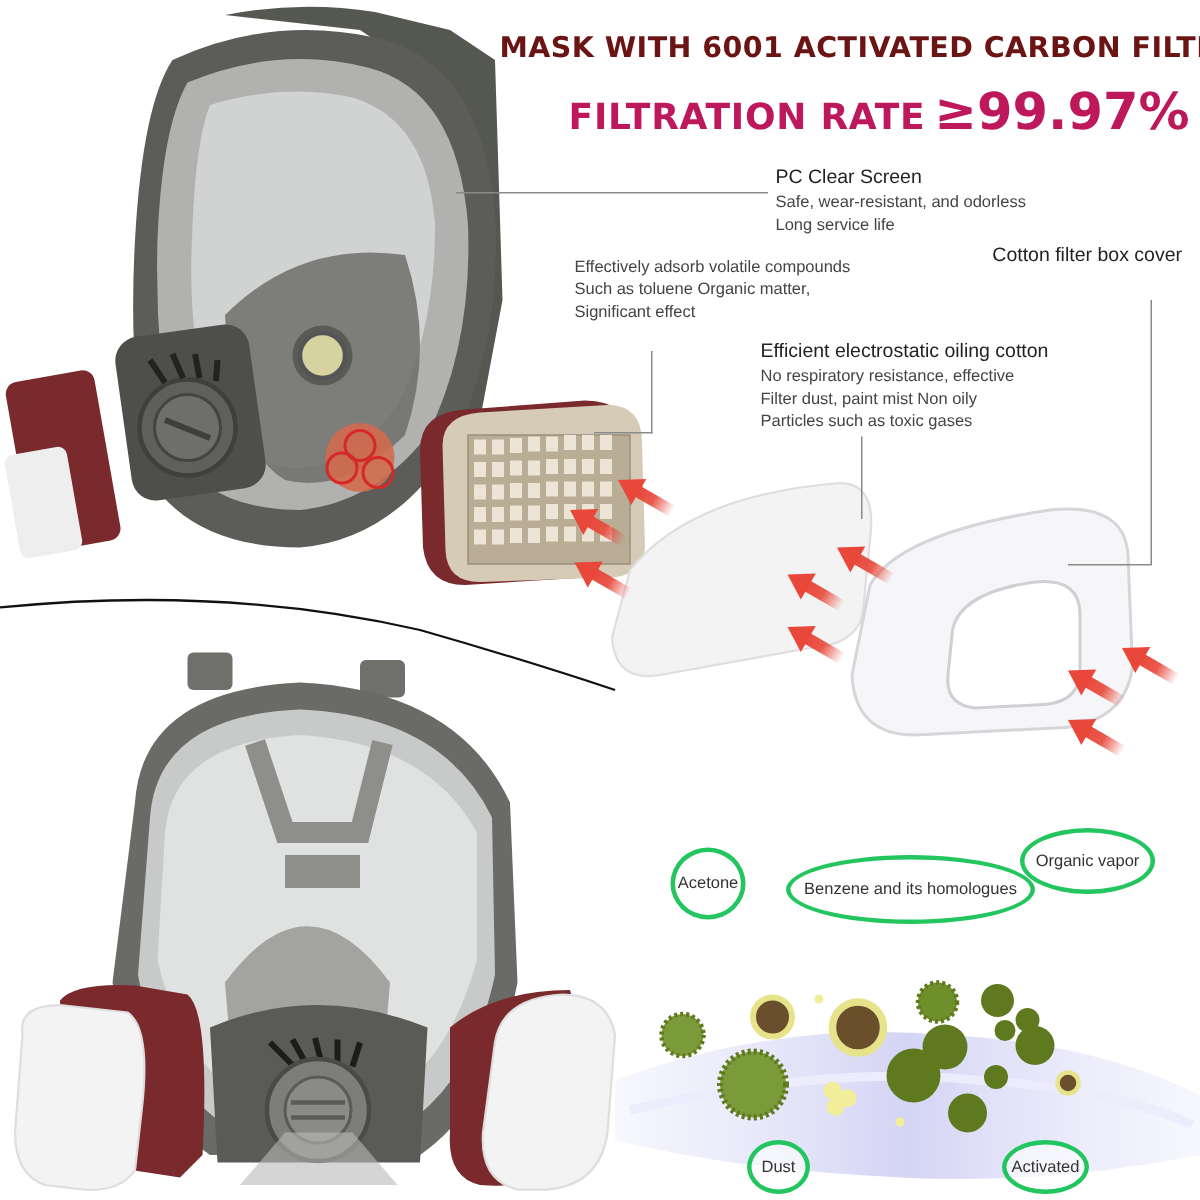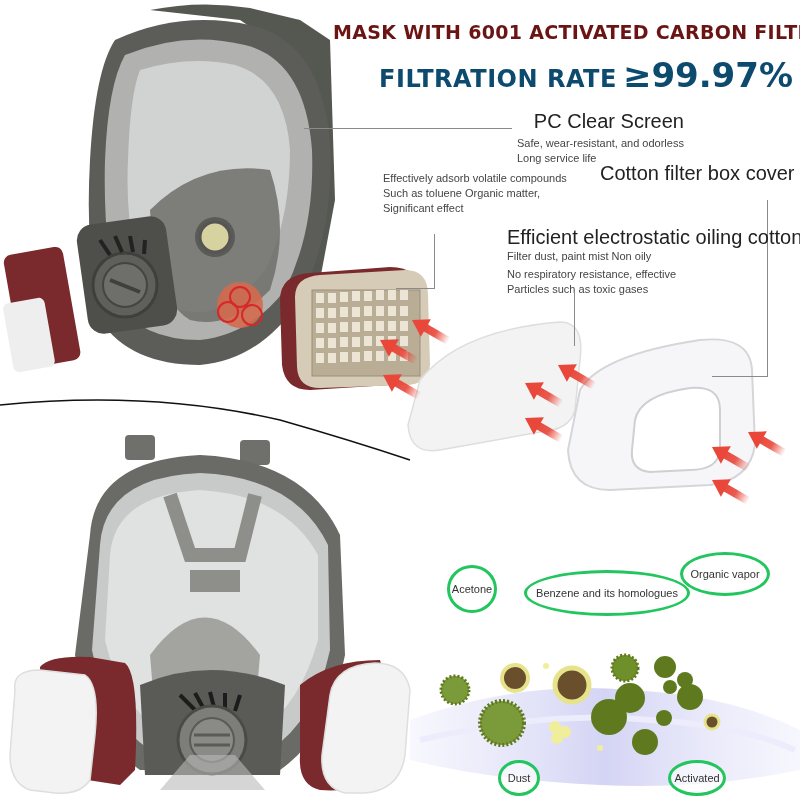--- a/index.html
+++ b/index.html
@@ -2,26 +2,26 @@
 <html><head>
 <meta charset="utf-8">
 <style>
   * { box-sizing: border-box; margin: 0; padding: 0; }
   html, body { width: 800px; height: 800px; background: #ffffff; overflow: hidden; }
   body { position: relative; font-family: "Liberation Sans", sans-serif; color: #333; }
   .abs { position: absolute; }
 
   
   .headline1 { left: 333px; top: 21px; width: 460px; text-align: right; font-family: "DejaVu Sans", sans-serif; font-weight: bold; font-size: 19px; color: #6b1414; letter-spacing: 0.3px; white-space: nowrap; }
-  .headline2 { left: 330px; top: 55px; width: 463px; text-align: right; font-family: "DejaVu Sans", sans-serif; font-weight: bold; color: #0c4a6e; white-space: nowrap; }
+  .headline2 { left: 330px; top: 55px; width: 463px; text-align: right; font-family: "DejaVu Sans", sans-serif; font-weight: bold; color: #be185d; white-space: nowrap; }
   .headline2 .lbl { font-size: 24px; letter-spacing: 0.5px; }
   .headline2 .val { font-size: 34px; margin-left: 6px; }
 
   
-  .c-title { font-size: 20px; color: #222; white-space: nowrap; text-align: right; }
+  .c-title { font-size: 13px; color: #222; white-space: nowrap; }
   .c-line { font-size: 11px; color: #444; line-height: 15px; white-space: nowrap; }
 
   .hline { position: absolute; height: 1px; background: #8a8a8a; }
   .vline { position: absolute; width: 1px; background: #8a8a8a; }
 
   
   .ellipse { position: absolute; border: 3px solid #22c55e; border-radius: 50%; display: flex; align-items: center; justify-content: center; font-size: 11px; color: #333; background: rgba(255,255,255,0.6); white-space: nowrap; }
 
   svg { position: absolute; overflow: visible; }
 </style>
@@ -235,22 +235,22 @@
 <div class="hline" style="left:396px;top:288px;width:39px;"></div>
 
 <div class="abs" style="left:600px;top:162px;width:188px;text-align:right;">
   <div class="c-title">Cotton filter box cover</div>
 </div>
 <div class="vline" style="left:767px;top:200px;height:176px;"></div>
 <div class="hline" style="left:712px;top:376px;width:56px;"></div>
 
 <div class="abs" style="left:507px;top:226px;">
   <div class="c-title">Efficient electrostatic oiling cotton</div>
+  <div class="c-line" style="margin-top:3px;">No respiratory resistance, effective</div>
   <div class="c-line">Filter dust, paint mist Non oily</div>
-  <div class="c-line" style="margin-top:3px;">No respiratory resistance, effective</div>
   <div class="c-line">Particles such as toxic gases</div>
 </div>
 <div class="vline" style="left:574px;top:291px;height:55px;"></div>
 
 <div class="ellipse" style="left:447px;top:565px;width:50px;height:48px;">Acetone</div>
 <div class="ellipse" style="left:680px;top:552px;width:90px;height:44px;">Organic vapor</div>
 <div class="ellipse" style="left:524px;top:570px;width:166px;height:46px;">Benzene and its homologues</div>
 <div class="ellipse" style="left:498px;top:760px;width:42px;height:36px;">Dust</div>
 <div class="ellipse" style="left:668px;top:760px;width:58px;height:36px;">Activated</div>
 

